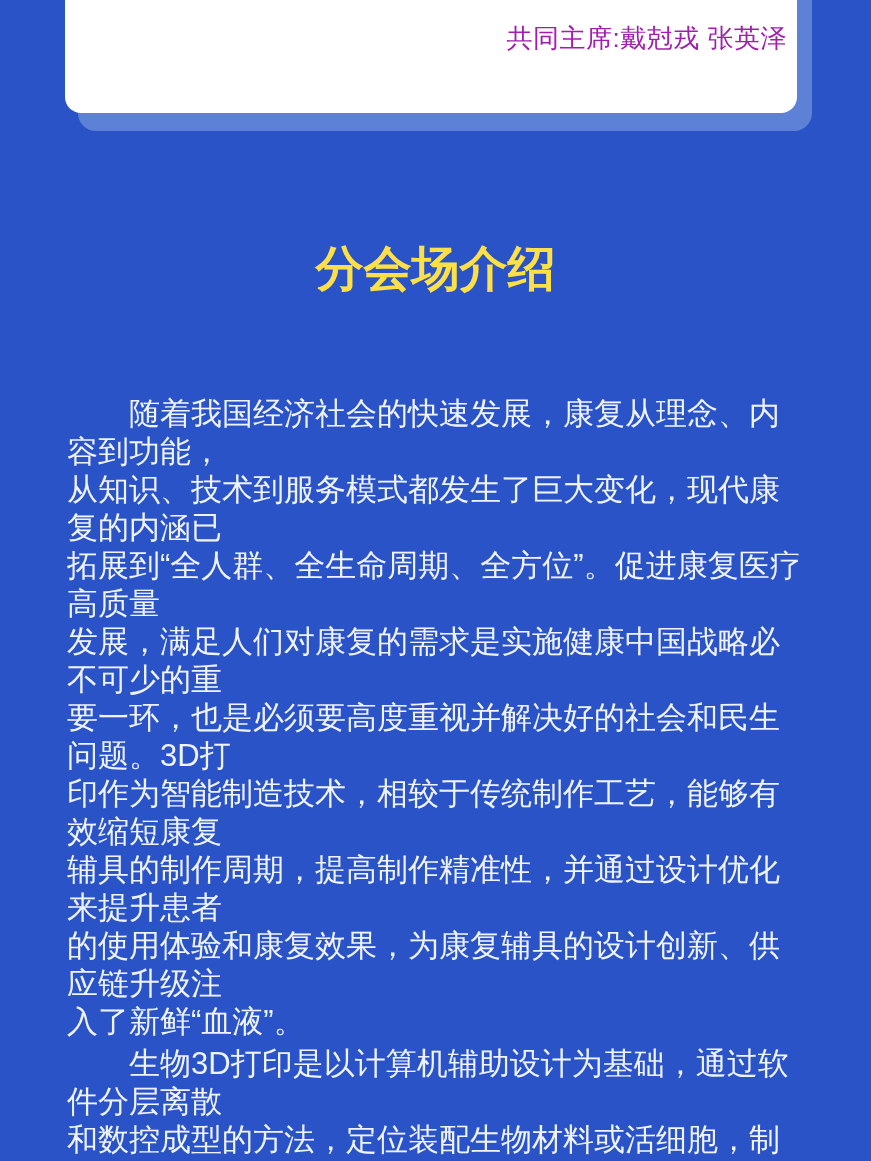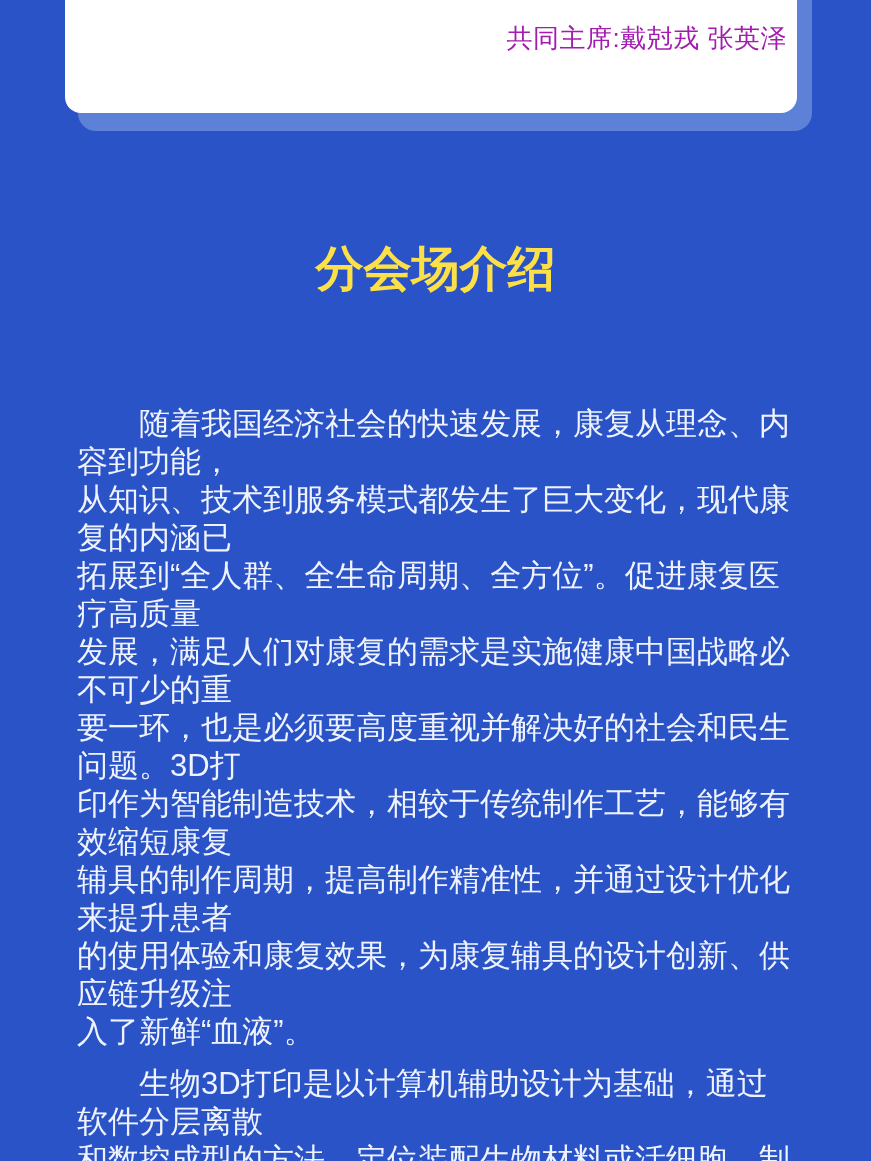--- a/index.html
+++ b/index.html
@@ -58,21 +58,21 @@
   .intro-body {
     position: absolute;
     top: 391px;
     left: 63px;
     width: 748px;
     color: #eef3fe;
     font-size: 31px;
     line-height: 38px;
   }
   .para {
-    margin: 14px;
+    margin: 4px;
     padding: 0;
     white-space: pre-line; 
   }
 </style>
 </head>
 <body>
 
 <div>
 
   <div class="stack-band"></div>

